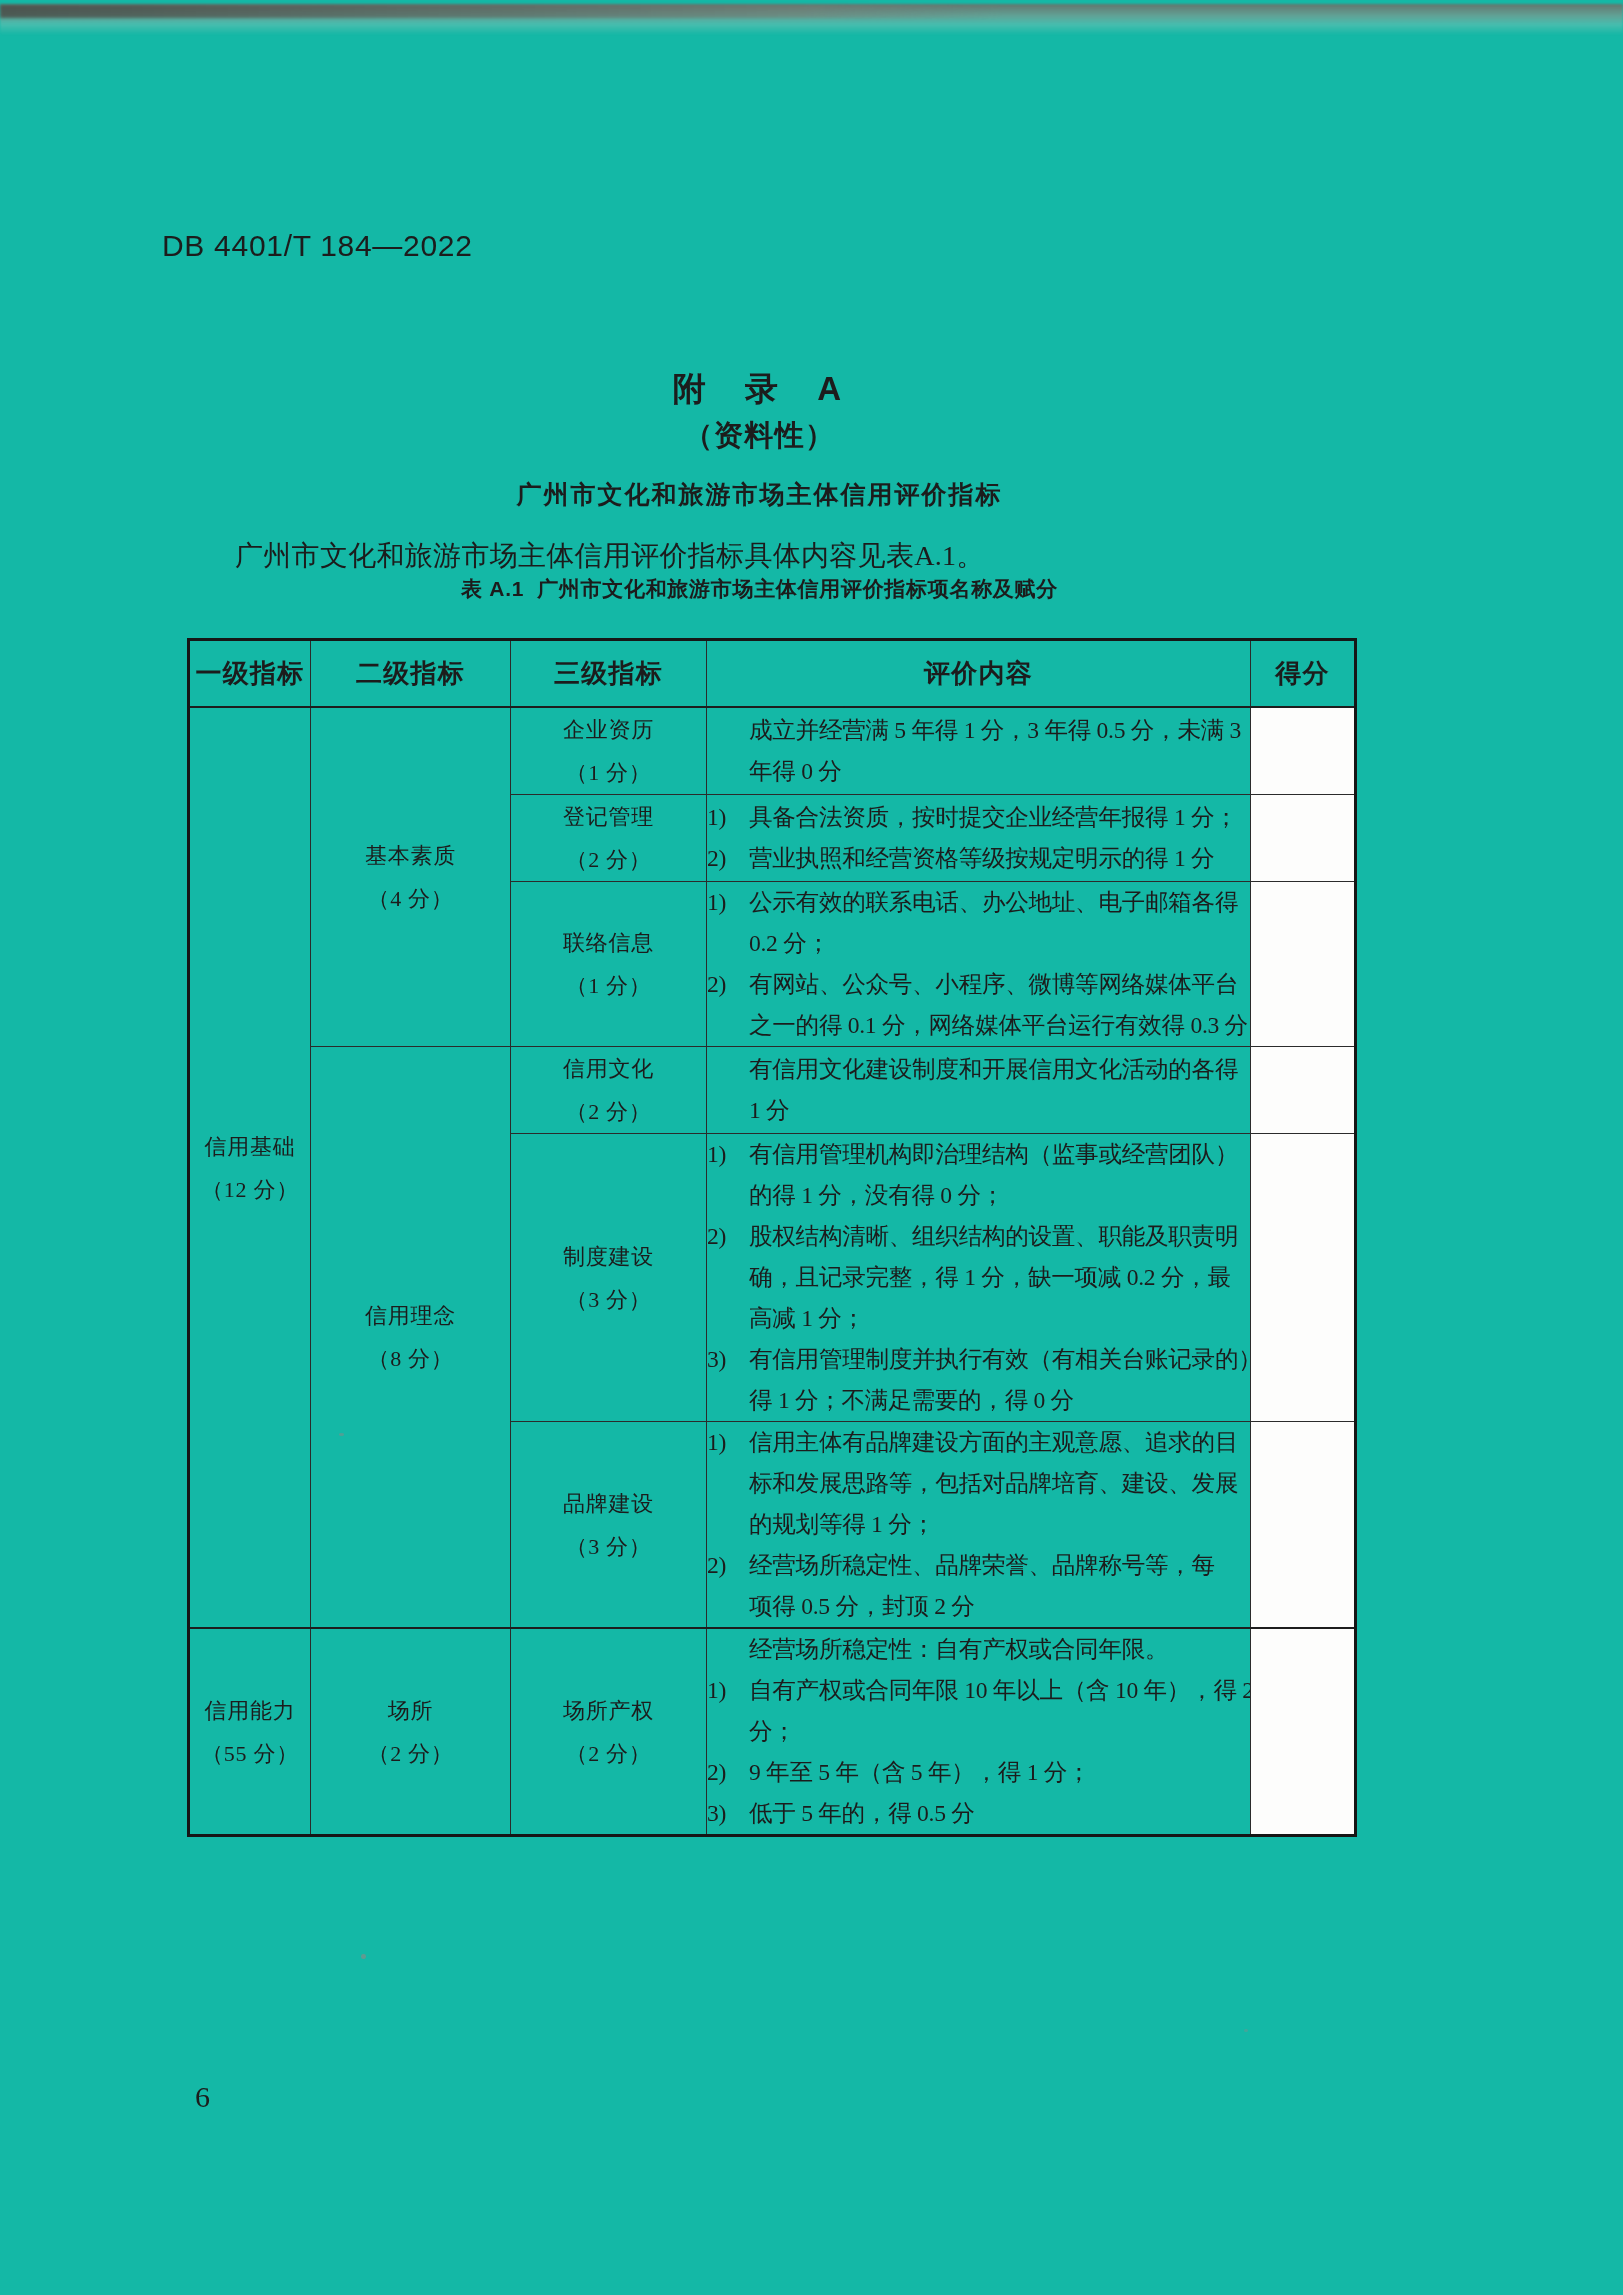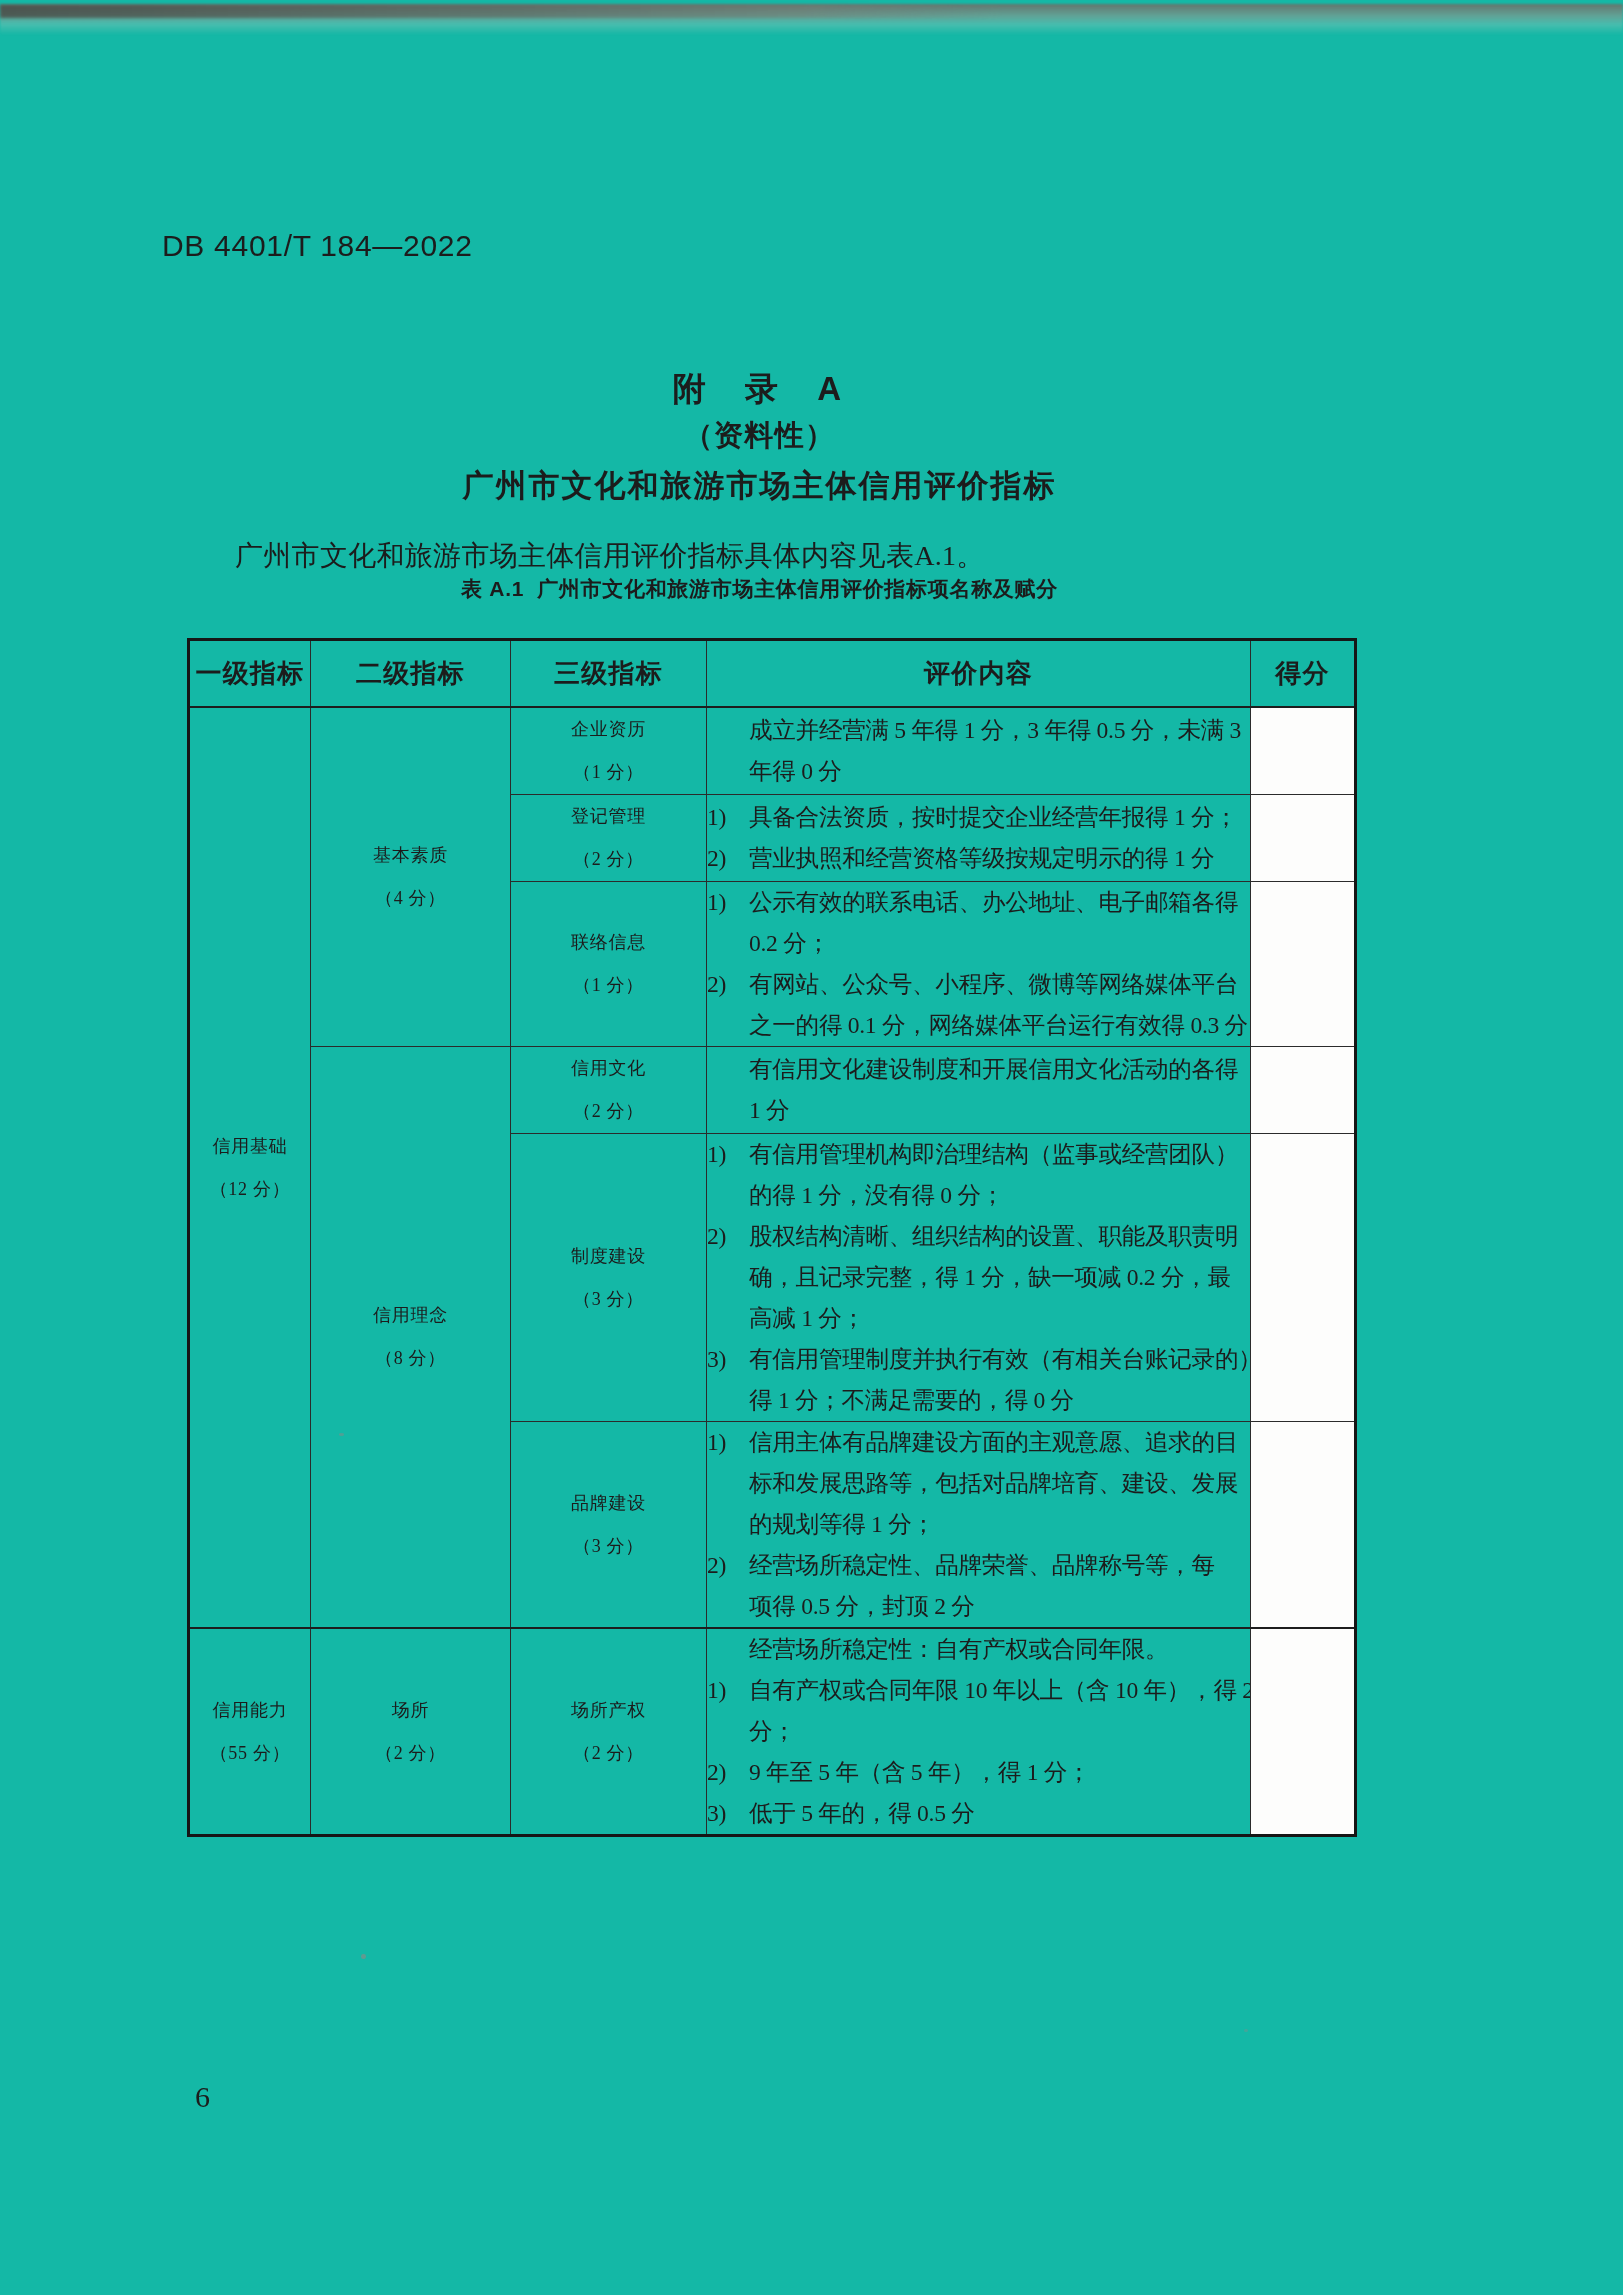--- a/index.html
+++ b/index.html
@@ -31,41 +31,41 @@
 
   .doc-code {
     position:absolute; left:162px; top:229px;
     font-family:"Liberation Sans", sans-serif;
     font-size:30px; font-weight:500; letter-spacing:0.7px;
     white-space:pre;
   }
   .centered { position:absolute; left:164px; width:1191px; text-align:center; white-space:pre; }
   .t1 { top:367px; font-family:"Liberation Sans",sans-serif; font-weight:700; font-size:33px; letter-spacing:5.2px; word-spacing:19.6px; }
   .t2 { top:416px; font-family:"Liberation Sans",sans-serif; font-weight:700; font-size:29px; letter-spacing:1.3px; }
-  .t3 { top:465px; font-family:Liberation Mono, monospace; font-weight:700; font-size:31px; letter-spacing:2px; }
+  .t3 { top:478px; font-family:Liberation Mono, monospace; font-weight:700; font-size:25px; letter-spacing:2px; }
   .intro {
     position:absolute; left:164px; top:521px; width:1198px; margin:16px;
     font-size:28px; text-indent:55px; letter-spacing:0.3px; white-space:pre;
   }
   .caption { top:575px; font-family:"Liberation Sans",sans-serif; font-weight:700; font-size:21px; letter-spacing:0.7px; }
 
   table.a1 {
     position:absolute; left:187px; top:638px;
     width:1167px; table-layout:fixed;
     border-collapse:collapse;
     border:3.3px solid #161616;
   }
   table.a1 td { border:1.3px solid #2b2b2b; padding:0; overflow:hidden; }
   tr.thead td {
     height:65px; border-bottom:2.6px solid #1d1d1d;
     font-family:"Liberation Sans",sans-serif; font-weight:700;
     font-size:26px; text-align:center; vertical-align:middle; letter-spacing:1.3px;
   }
   tr.section td { border-top:2.6px solid #1d1d1d; }
-  td.lvl { text-align:center; vertical-align:middle; font-size:18px; }
+  td.lvl { text-align:center; vertical-align:middle; font-size:22px; }
   td.lvl div { line-height:43px; letter-spacing:0.7px; }
   td.content { vertical-align:middle; padding:3.9px 2.6px 3.9px 7.9px; }
   .cline { display:flex; line-height:41px; font-size:23.6px; letter-spacing:-0.3px; white-space:pre; }
   .cline .m { flex:0 0 42px; width:42px; }
   .cline .t { flex:1 1 auto; }
   td.score { background:#fdfdfc; }
 
   .page-number { position:absolute; left:195px; top:2080px; font-size:30px; }
 </style>
 </head>

